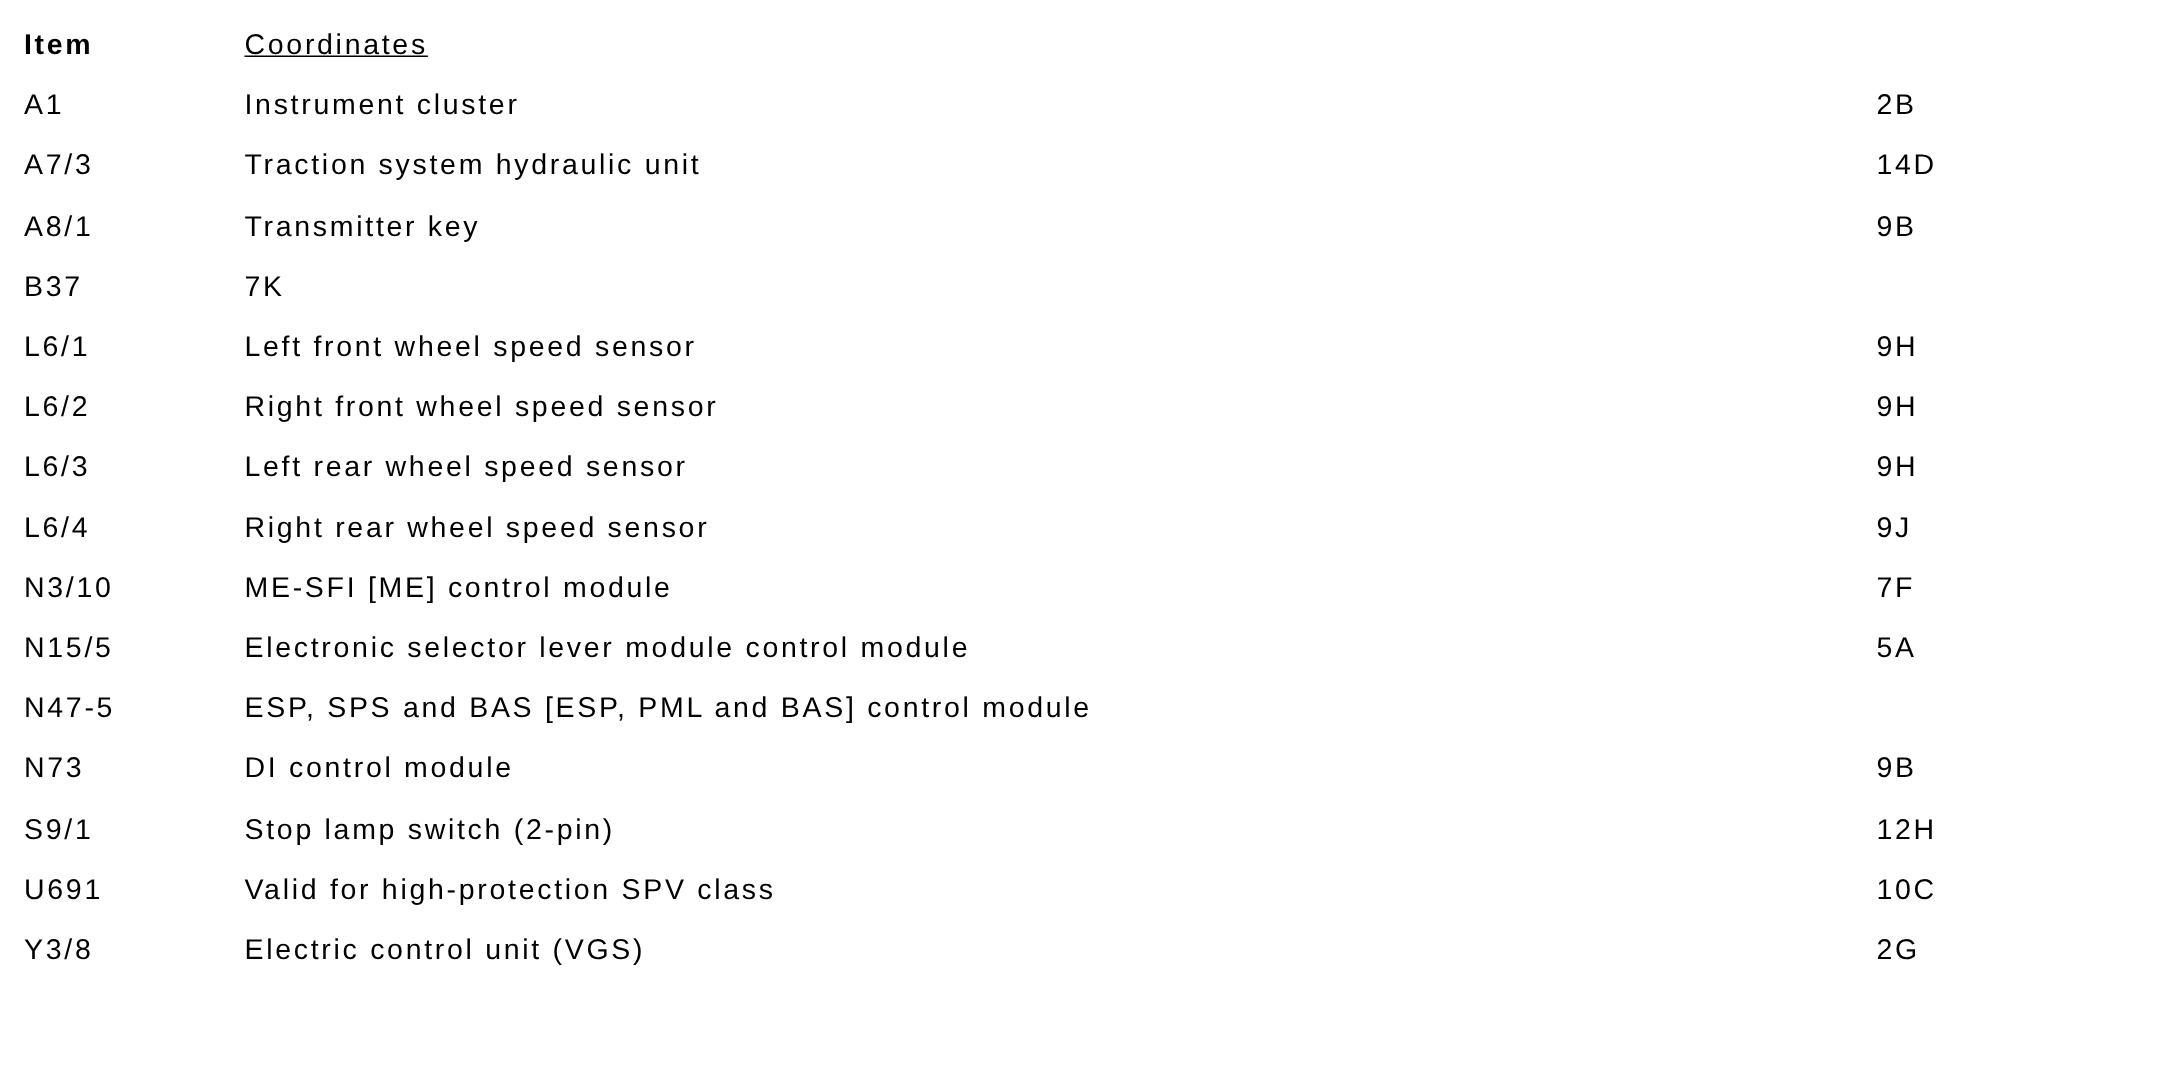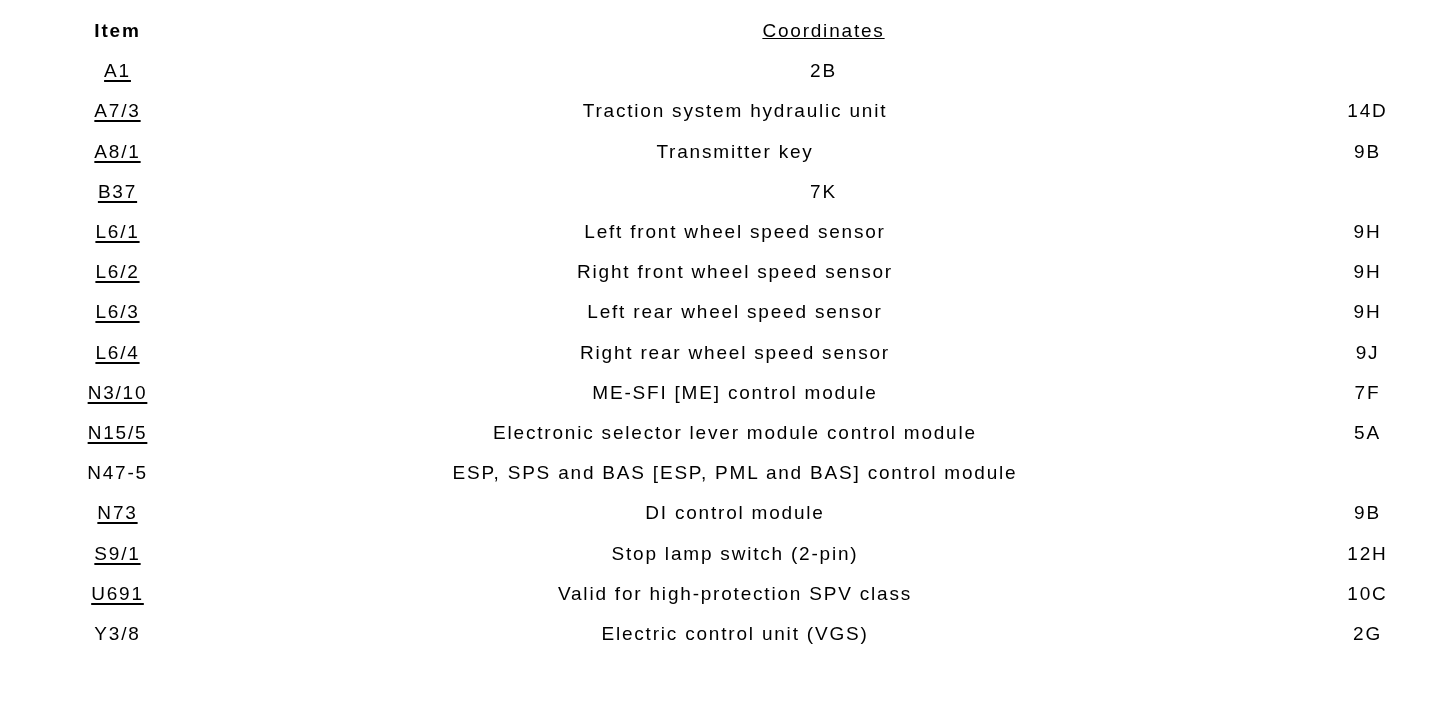--- a/index.html
+++ b/index.html
@@ -7,27 +7,26 @@
     padding: 0;
     background: #ffffff;
     width: 1456px;
     height: 710px;
     overflow: hidden;
   }
   .doc {
     box-sizing: border-box;
     width: 1456px;
     height: 700px;
-    padding: 11px 0 0 44px;
+    padding: 11px 0 0 16px;
     font-family: "Liberation Sans", "DejaVu Sans", sans-serif;
     font-size: 19px;
     letter-spacing: 1.8px;
     color: #000000;
     background: #ffffff;
-    text-align: center;
   }
   .row {
     display: flex;
     align-items: center;
     height: 40.2px;
     white-space: nowrap;
   }
   .col-item {
     flex: 0 0 147px;
     width: 147px;
@@ -43,39 +42,39 @@
   .header-row .col-item,
   .header-row .col-desig {
     font-weight: 700;
   }
   .header-row .col-coord {
     font-weight: 400;
     text-decoration: underline;
   }
   .item-link {
     color: #000000;
-    text-decoration: underline;
     text-decoration-thickness: 2px;
     text-underline-offset: 3px;
     cursor: pointer;
   }
 </style>
 </head>
 <body>
 
 <div class="doc">
 
   <div class="row header-row">
     <span class="col-item">Item</span>
     <span class="col-coord">Coordinates</span>
   </div>
 
   <div id="rows">
     <div class="row">
       <span class="col-item item-link">A1</span>
+      <span class="col-desig">Instrument cluster</span>
       <span class="col-coord">2B</span>
     </div>
 
     <div class="row">
       <span class="col-item item-link">A7/3</span>
       <span class="col-desig">Traction system hydraulic unit</span>
       <span class="col-coord">14D</span>
     </div>
 
     <div class="row">

